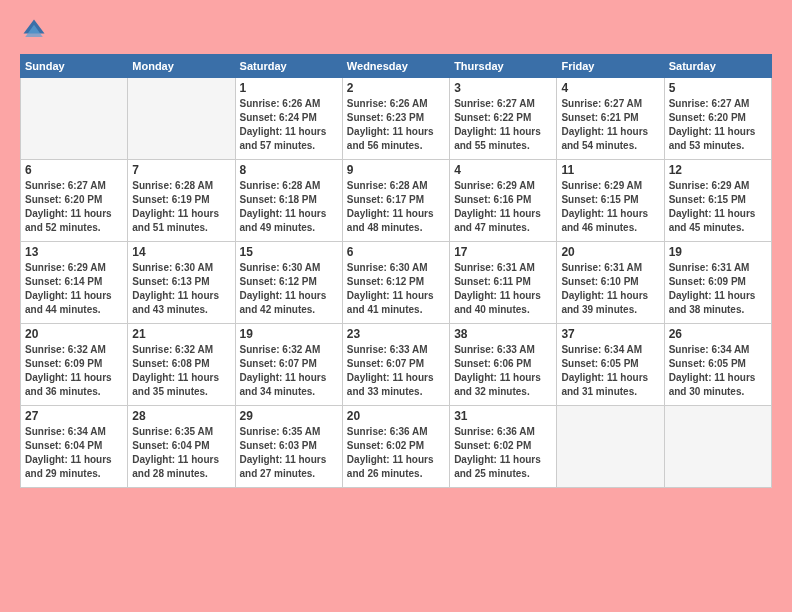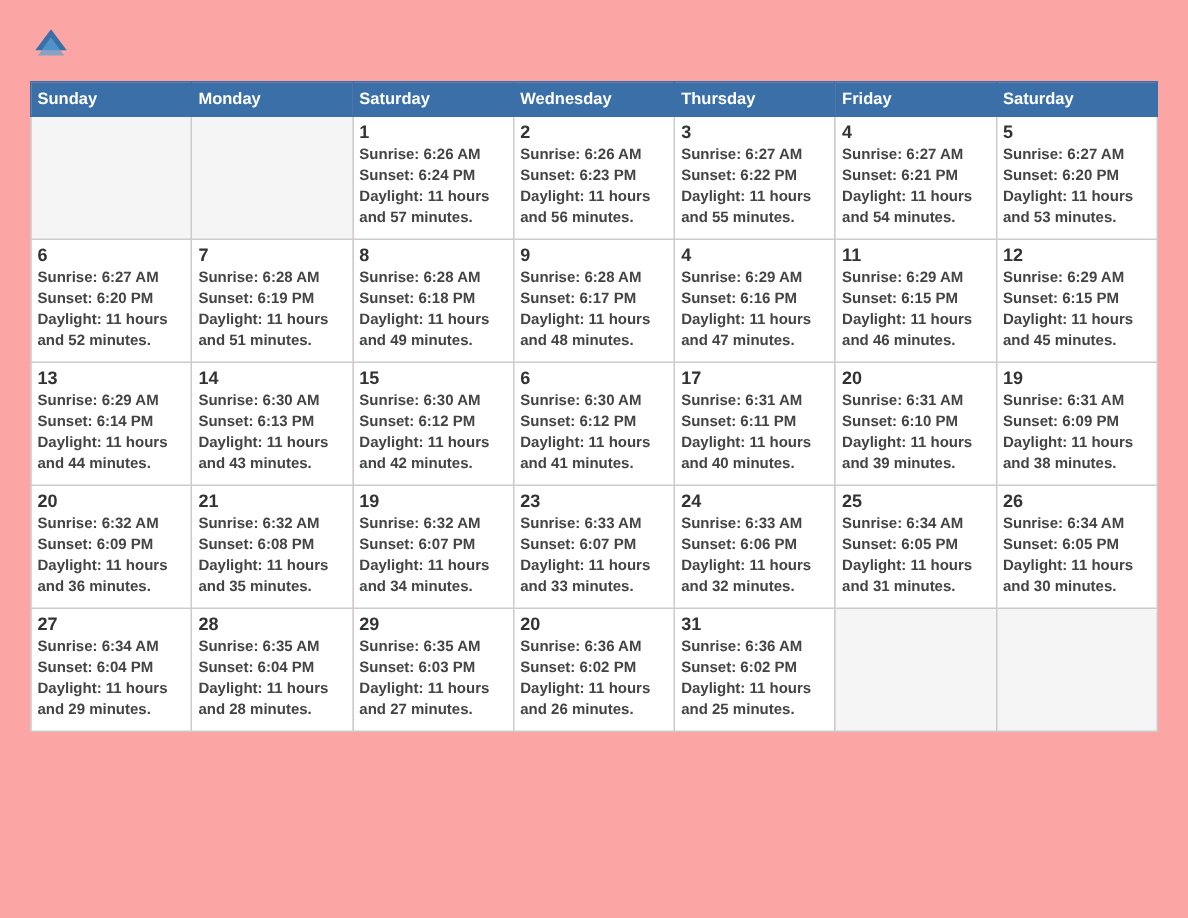--- a/index.html
+++ b/index.html
@@ -229,25 +229,25 @@
           </td>
           <td>
             <span class="day-number">19</span>
             <div class="day-info">Sunrise: 6:32 AM<br>Sunset: 6:07 PM<br>Daylight: 11 hours and 34 minutes.</div>
           </td>
           <td>
             <span class="day-number">23</span>
             <div class="day-info">Sunrise: 6:33 AM<br>Sunset: 6:07 PM<br>Daylight: 11 hours and 33 minutes.</div>
           </td>
           <td>
-            <span class="day-number">24</span>
+            <span class="day-number">38</span>
             <div class="day-info">Sunrise: 6:33 AM<br>Sunset: 6:06 PM<br>Daylight: 11 hours and 32 minutes.</div>
           </td>
           <td>
-            <span class="day-number">25</span>
+            <span class="day-number">37</span>
             <div class="day-info">Sunrise: 6:34 AM<br>Sunset: 6:05 PM<br>Daylight: 11 hours and 31 minutes.</div>
           </td>
           <td>
             <span class="day-number">26</span>
             <div class="day-info">Sunrise: 6:34 AM<br>Sunset: 6:05 PM<br>Daylight: 11 hours and 30 minutes.</div>
           </td>
         </tr>
         <tr>
           <td>
             <span class="day-number">27</span>

